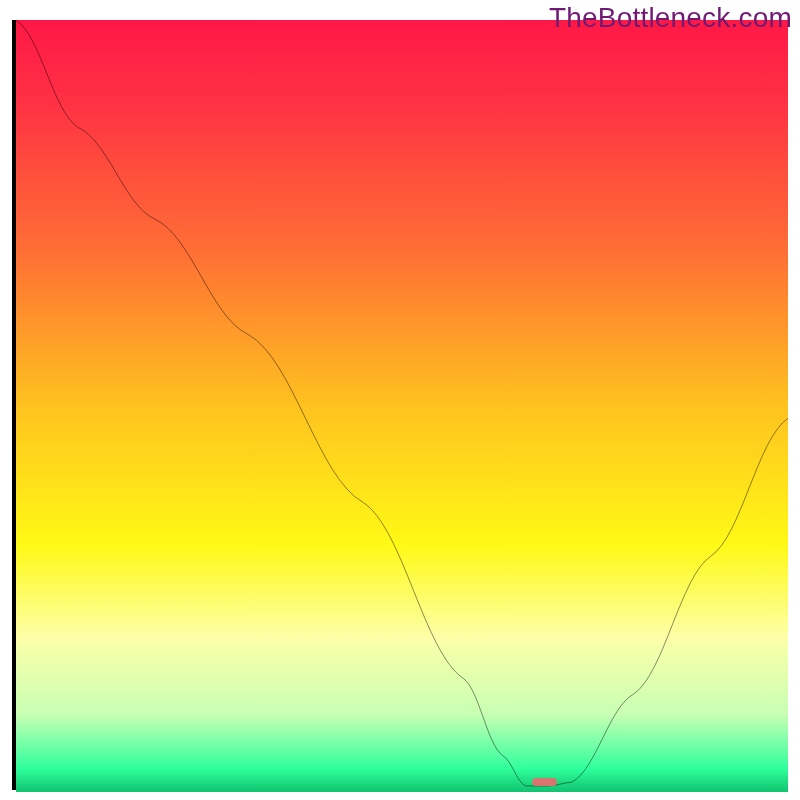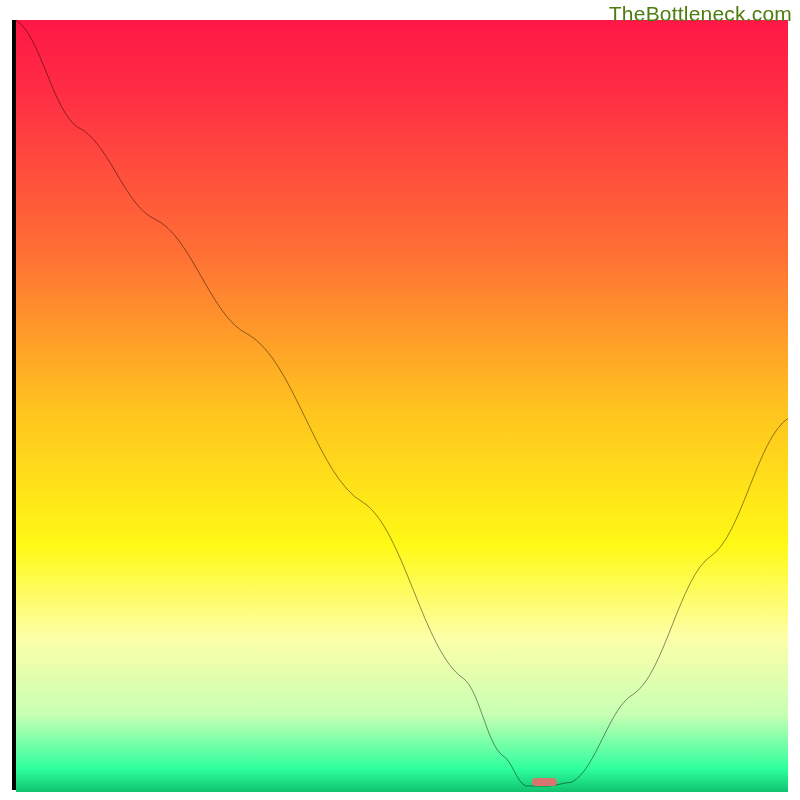--- a/index.html
+++ b/index.html
@@ -9,22 +9,22 @@
     height: 800px;
     background: #ffffff;
     font-family: Arial, Helvetica, sans-serif;
     position: relative;
     overflow: hidden;
   }
   .watermark {
     position: absolute;
     top: 2px;
     right: 8px;
-    font-size: 21px;
-    color: #4d7c0f;
+    font-size: 28px;
+    color: #701a75;
     font-weight: 400;
     letter-spacing: 0.2px;
     z-index: 20;
   }
   .plot-frame {
     position: absolute;
     left: 12px;
     top: 20px;
     width: 776px;
     height: 770px;

